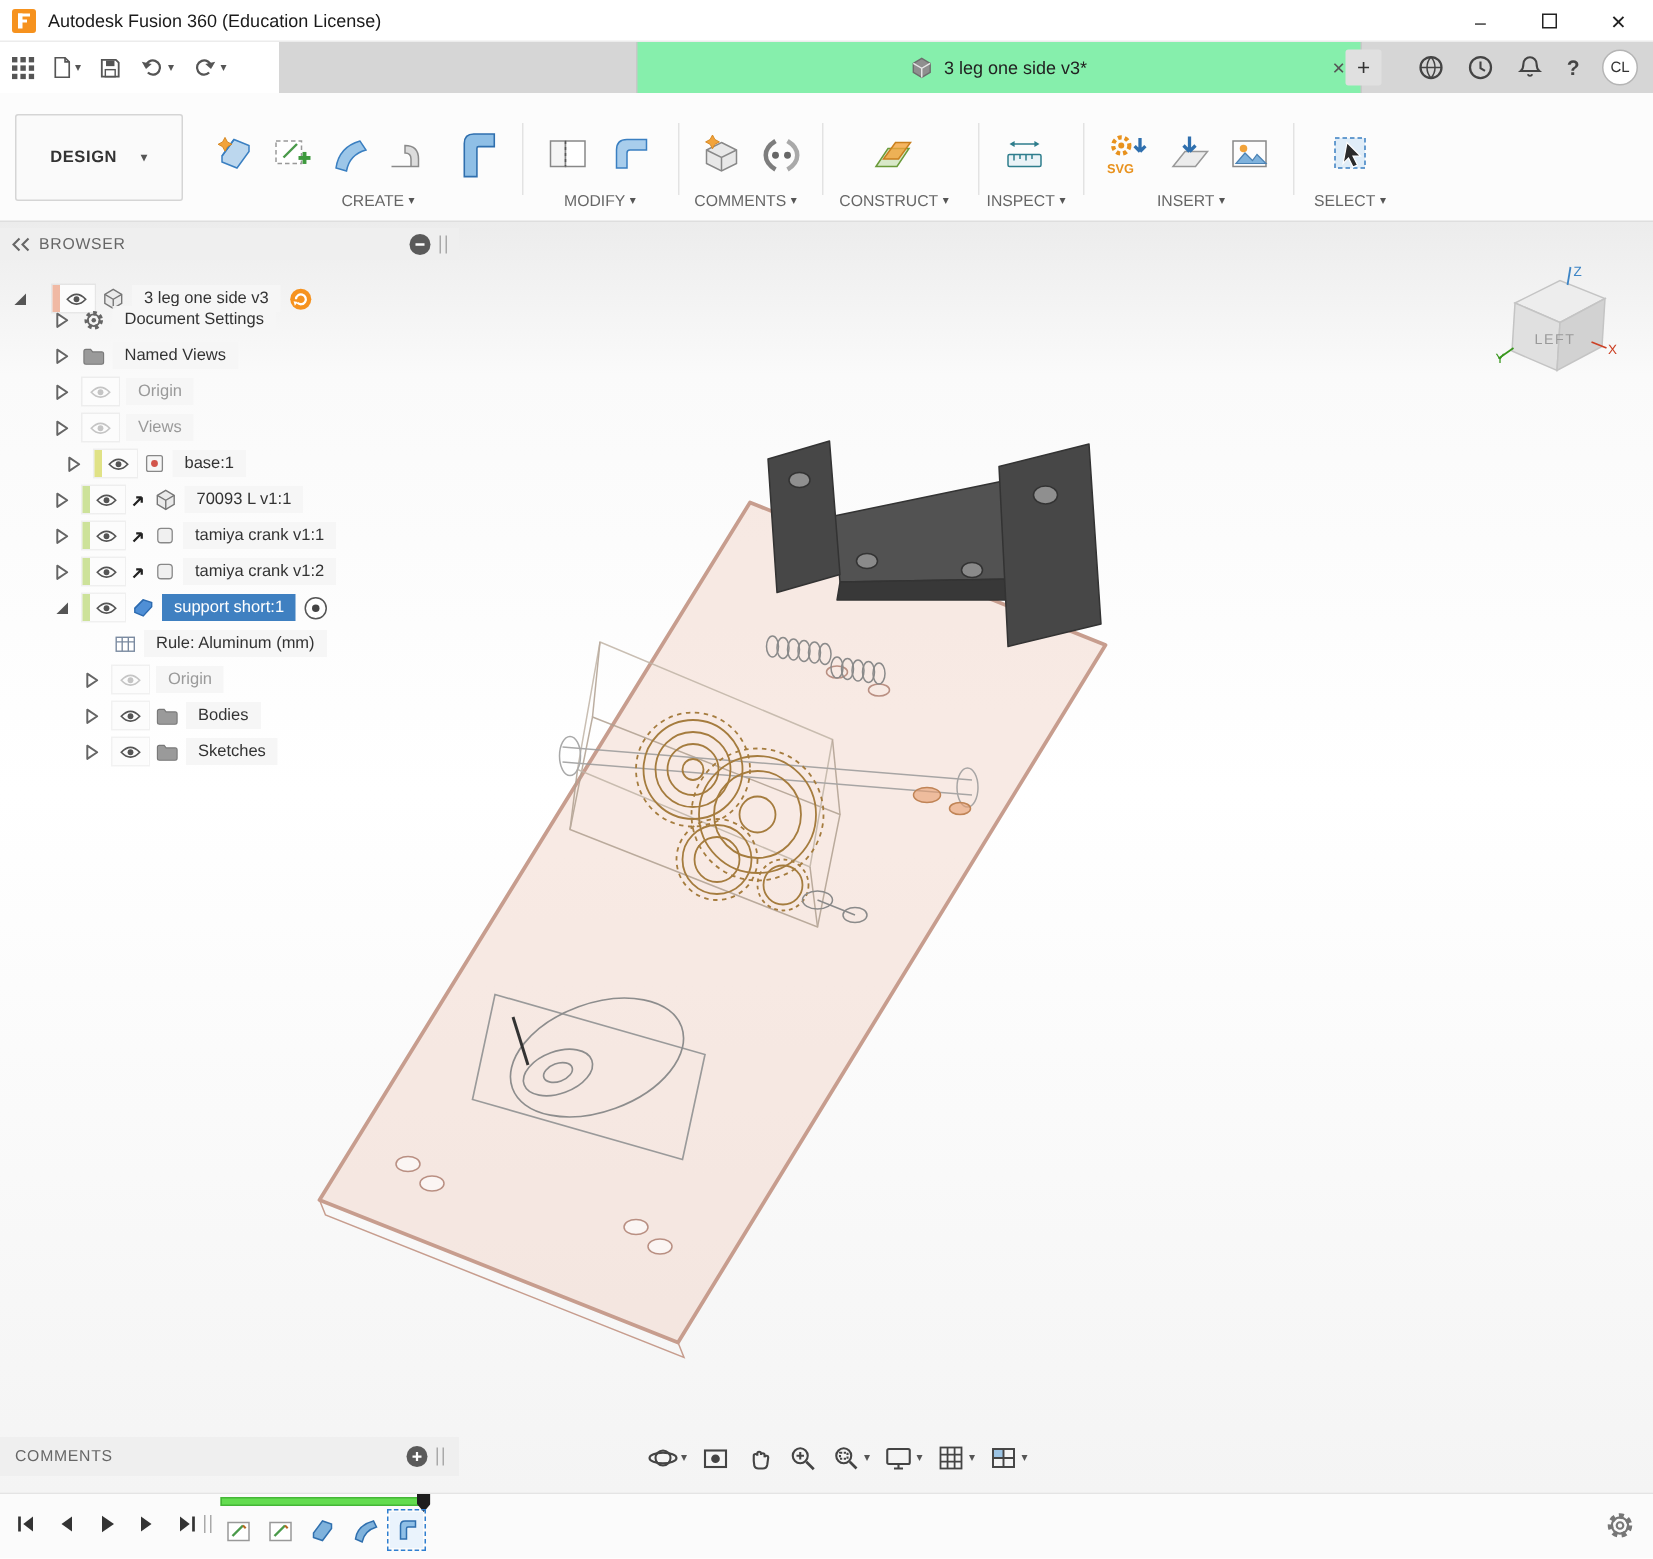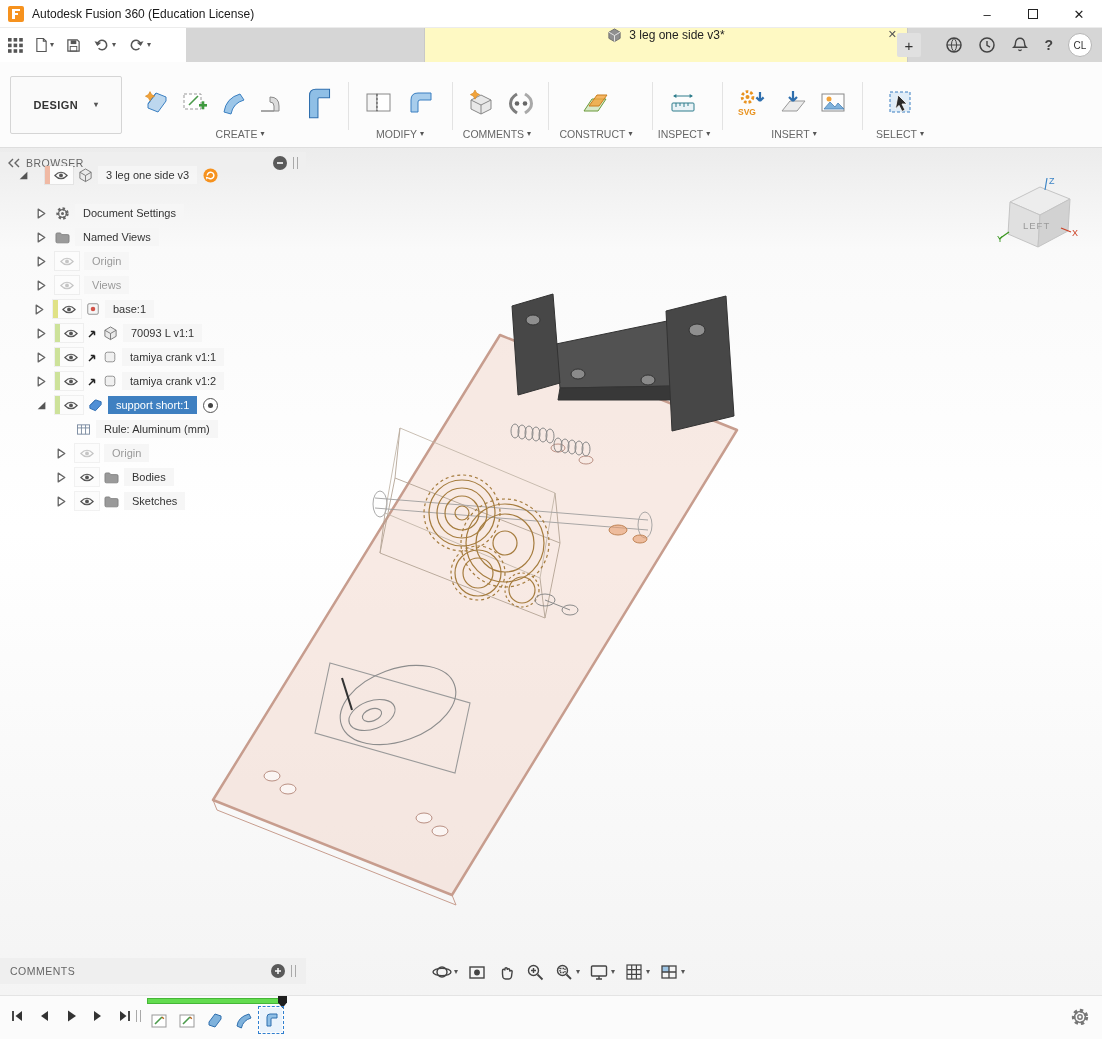--- a/index.html
+++ b/index.html
@@ -18,21 +18,21 @@
 .wincontrols{position:absolute;right:0;top:0;height:28px;display:flex}
 .winbtn{width:46px;height:28px;display:flex;align-items:center;justify-content:center;color:#222;font-size:13px}
 .maxbox{width:10px;height:10px;border:1px solid #222}
 
 
 #quickbar{position:absolute;left:0;top:28px;width:1102px;height:34px;background:#fff}
 #qicons{position:absolute;left:8px;top:0;height:34px;display:flex;align-items:center;gap:12px}
 .qitem{display:flex;align-items:center;gap:2px;color:#444}
 .caret{font-size:8px;color:#555;line-height:1}
 #tabstrip{position:absolute;left:186px;top:0;right:0;height:34px;background:#d6d6d6}
-#doctab{position:absolute;left:424px;top:0;width:484px;height:34px;background:#fef9c3;border-left:1px solid #c8c8c8;border-right:1px solid #c8c8c8;display:flex;justify-content:center;gap:7px;font-size:12px;color:#222}
+#doctab{position:absolute;left:424px;top:0;width:484px;height:34px;background:#86efac;border-left:1px solid #c8c8c8;border-right:1px solid #c8c8c8;display:flex;align-items:center;justify-content:center;gap:7px;font-size:12px;color:#222}
 #doctab .closex{position:absolute;right:10px;font-size:11px;color:#555}
 #newtab{position:absolute;left:897px;top:5px;width:24px;height:24px;background:#e0e0e0;display:flex;align-items:center;justify-content:center;font-size:15px;color:#333;border-radius:2px}
 #stripicons{position:absolute;right:10px;top:0;height:34px;display:flex;align-items:center;gap:15px}
 .avatar{width:24px;height:24px;border-radius:50%;background:#fff;border:1px solid #b5b5b5;display:flex;align-items:center;justify-content:center;font-size:10px;color:#333}
 .help-q{font-size:14px;font-weight:bold;color:#444}
 
 
 #ribbon{position:absolute;left:0;top:62px;width:1102px;height:86px;background:#fcfcfc;border-bottom:1px solid #dedede}
 #designbox{position:absolute;left:10px;top:14px;width:112px;height:58px;background:#fafafa;border:1px solid #d5d5d5;border-radius:2px;display:flex;align-items:center;justify-content:center;gap:16px;font-size:11px;color:#333;letter-spacing:.4px;font-weight:bold}
 #rtabs{position:absolute;left:146px;top:5px;display:flex;gap:36px;font-size:11px;color:#555;letter-spacing:.2px}
@@ -305,21 +305,21 @@
 
   <div class="vsep" style="left:862px"></div>
 
   <div class="tool" style="left:884px">
     <svg width="30" height="30" viewBox="0 0 30 30">
         <rect x="4" y="4" width="20" height="20" fill="rgba(190,220,245,.45)" stroke="#3a7fc1" stroke-dasharray="3 2"></rect>
         <path d="M12 7 l9 9 -5 0 3 6 -3 1.4 -3 -6 -3.6 3.6 Z" fill="#2b2b2b" stroke="#fff" stroke-width=".8"></path>
       </svg>
   </div>
 
-  <div class="glabel" style="left:240px">
+  <div class="glabel" style="left:252px">
       <span>CREATE</span>
       <span class="caret">▾</span>
     </div>
   <div class="glabel" style="left:400px">
       <span>MODIFY</span>
       <span class="caret">▾</span>
     </div>
   <div class="glabel" style="left:497px">
       <span>COMMENTS</span>
       <span class="caret">▾</span>
@@ -450,21 +450,21 @@
   <span class="hdr-right">
     <span class="circle-btn">
         <svg width="8" height="8" viewBox="0 0 8 8">
           <path d="M1 4 h6" stroke="#fff" stroke-width="1.6"></path>
         </svg>
       </span>
     <span class="grip"></span>
   </span>
 </div>
 
-<div class="brow" style="left:0;top:163px;padding-left:18px">
+<div class="brow" style="left:0;top:187px;padding-left:8px">
   <svg class="tri" style="margin-right:16px" viewBox="0 0 10 10">
       <path d="M8.5 1.5 L8.5 8.5 L1.5 8.5 Z" fill="#555"></path>
     </svg>
   <span class="eyebox">
       <span class="swatch sw-root"></span>
       <svg class="eye" width="14" height="9" viewBox="0 0 16 10">
         <path d="M1 5 Q8 -2.5 15 5 Q8 12.5 1 5Z" fill="none" stroke="currentColor" stroke-width="1.3"></path>
         <circle cx="8" cy="5" r="2.2" fill="currentColor"></circle>
       </svg>
     </span>
@@ -529,21 +529,21 @@
     </svg>
   <span class="eyebox">
       <svg class="eye" width="14" height="9" viewBox="0 0 16 10">
         <path d="M1 5 Q8 -2.5 15 5 Q8 12.5 1 5Z" fill="none" stroke="currentColor" stroke-width="1.3"></path>
         <circle cx="8" cy="5" r="2.2" fill="currentColor"></circle>
       </svg>
     </span>
   <span class="blabel">Views</span>
 </div>
 
-<div class="brow" style="left:6px;top:297px;padding-left:28px">
+<div class="brow" style="left:16px;top:297px;padding-left:28px">
   <svg class="tri" viewBox="0 0 10 10">
       <path d="M2 1 L8 5 L2 9 Z" fill="#fff" stroke="#666" stroke-width="1.2" stroke-linejoin="round"></path>
     </svg>
   <span class="eyebox">
       <span class="swatch sw-base"></span>
       <svg class="eye" width="14" height="9" viewBox="0 0 16 10">
         <path d="M1 5 Q8 -2.5 15 5 Q8 12.5 1 5Z" fill="none" stroke="currentColor" stroke-width="1.3"></path>
         <circle cx="8" cy="5" r="2.2" fill="currentColor"></circle>
       </svg>
     </span>

